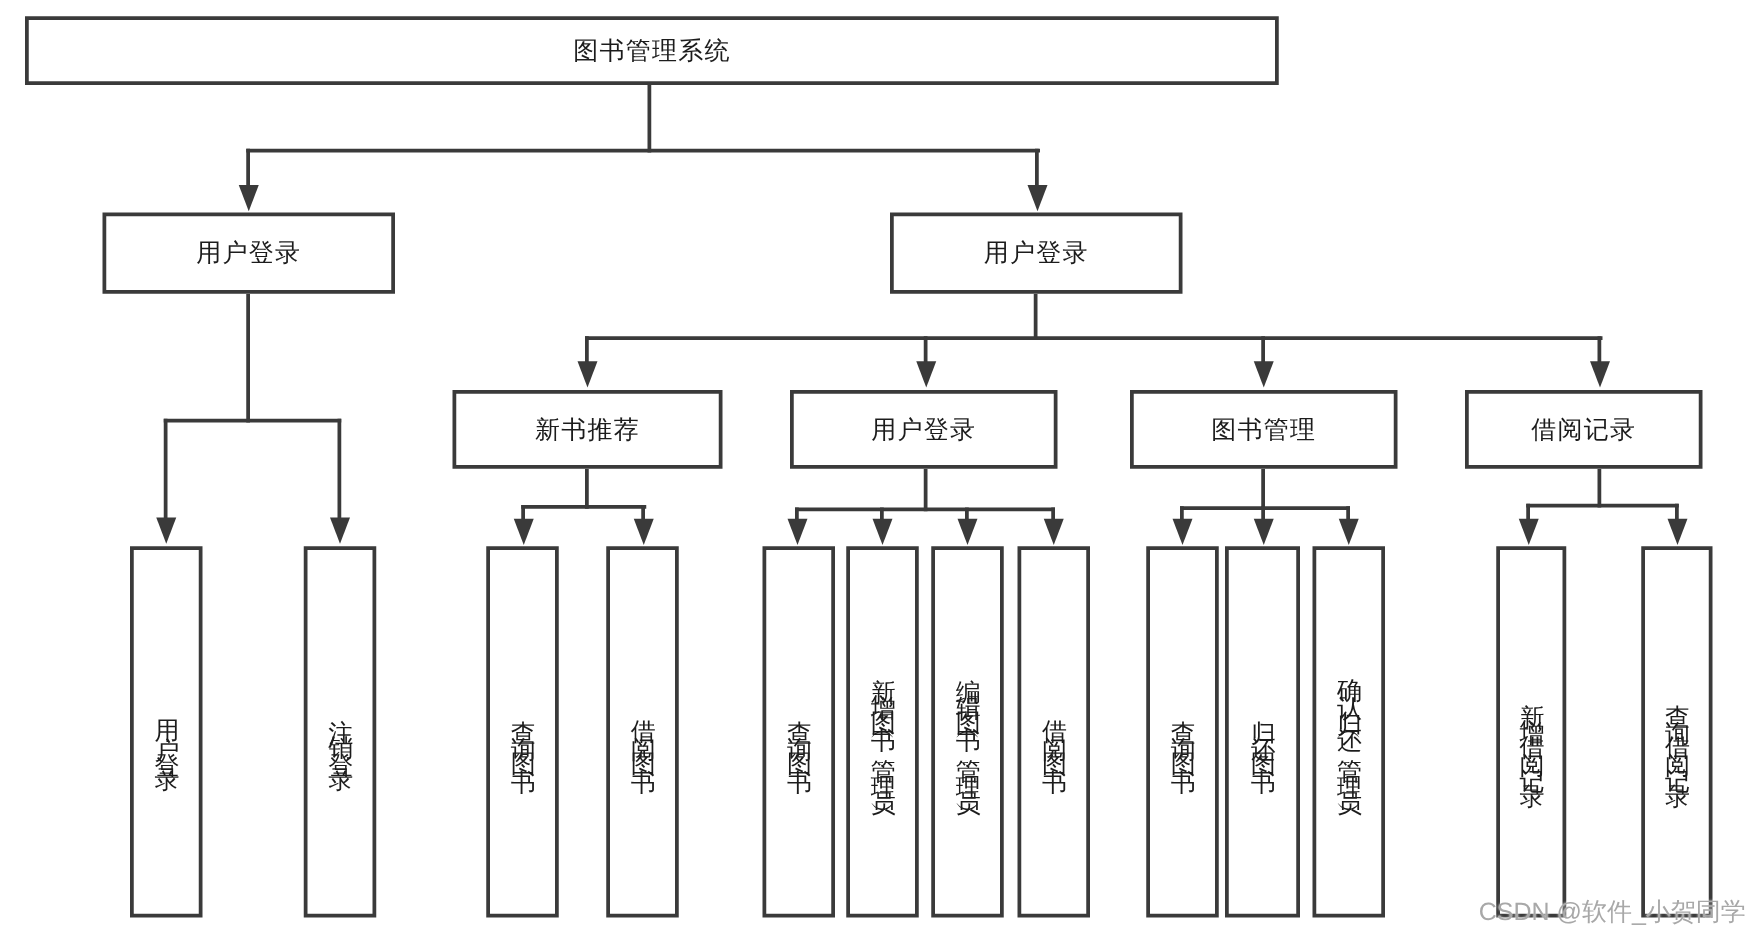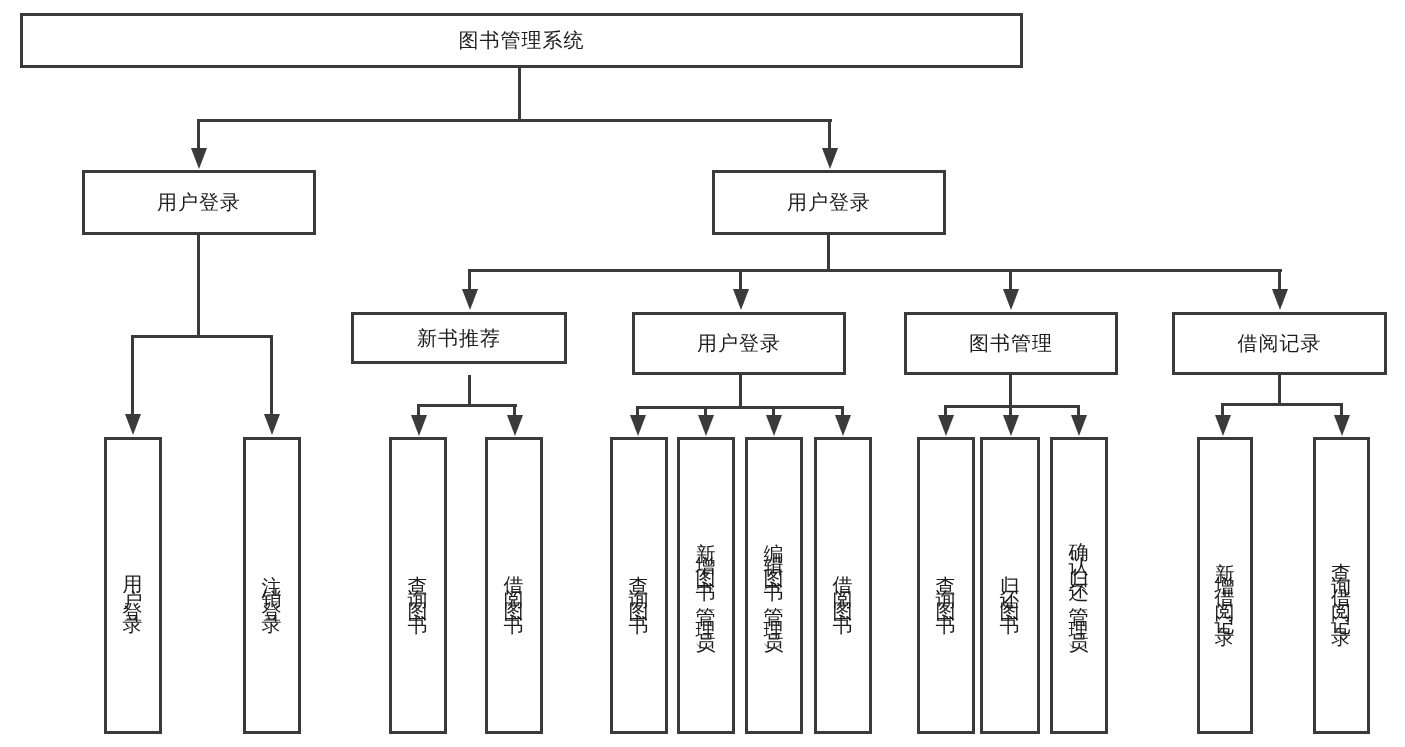--- a/index.html
+++ b/index.html
@@ -68,33 +68,33 @@
   </div>
 
   <div class="box" style="left:82px; top:170px; width:234px; height:65px;">
     <span>用户登录</span>
   </div>
 
   <div class="box" style="left:712px; top:170px; width:234px; height:65px;">
     <span>用户登录</span>
   </div>
 
-  <div class="box" style="left:351px; top:312px; width:216px; height:52px;text-align:right;">
+  <div class="box" style="left:362px; top:312px; width:216px; height:63px;text-align:right;">
     <span>新书推荐</span>
   </div>
 
   <div class="box" style="left:632px; top:312px; width:214px; height:63px;">
     <span>用户登录</span>
   </div>
 
   <div class="box" style="left:904px; top:312px; width:214px; height:63px;">
     <span>图书管理</span>
   </div>
 
-  <div class="box" style="left:1172px; top:312px; width:215px; height:63px;">
+  <div class="box" style="left:1172px; top:312px; width:190px; height:63px;">
     <span>借阅记录</span>
   </div>
 
   <div class="box" style="left:104px; top:437px; width:58px; height:297px;">
     <span class="vlabel">用户登录</span>
   </div>
 
   <div class="box" style="left:243px; top:437px; width:58px; height:297px;">
     <span class="vlabel">注销登录</span>
   </div>
@@ -195,14 +195,15 @@
   <div class="vline" style="left:1077px; top:405px; width:3px; height:11px;"></div>
   <div class="ahead" style="left:1071px; top:415px;"></div>
 
   <div class="vline" style="left:1278px; top:375px; width:3px; height:31px;"></div>
   <div class="hline" style="left:1221px; top:403px; width:122px; height:3px;"></div>
   <div class="vline" style="left:1221px; top:403px; width:3px; height:13px;"></div>
   <div class="ahead" style="left:1215px; top:415px;"></div>
   <div class="vline" style="left:1340px; top:403px; width:3px; height:13px;"></div>
   <div class="ahead" style="left:1334px; top:415px;"></div>
 
+  <div class="watermark">CSDN @软件_小贺同学</div>
 
 </div>
 
 </body></html>

